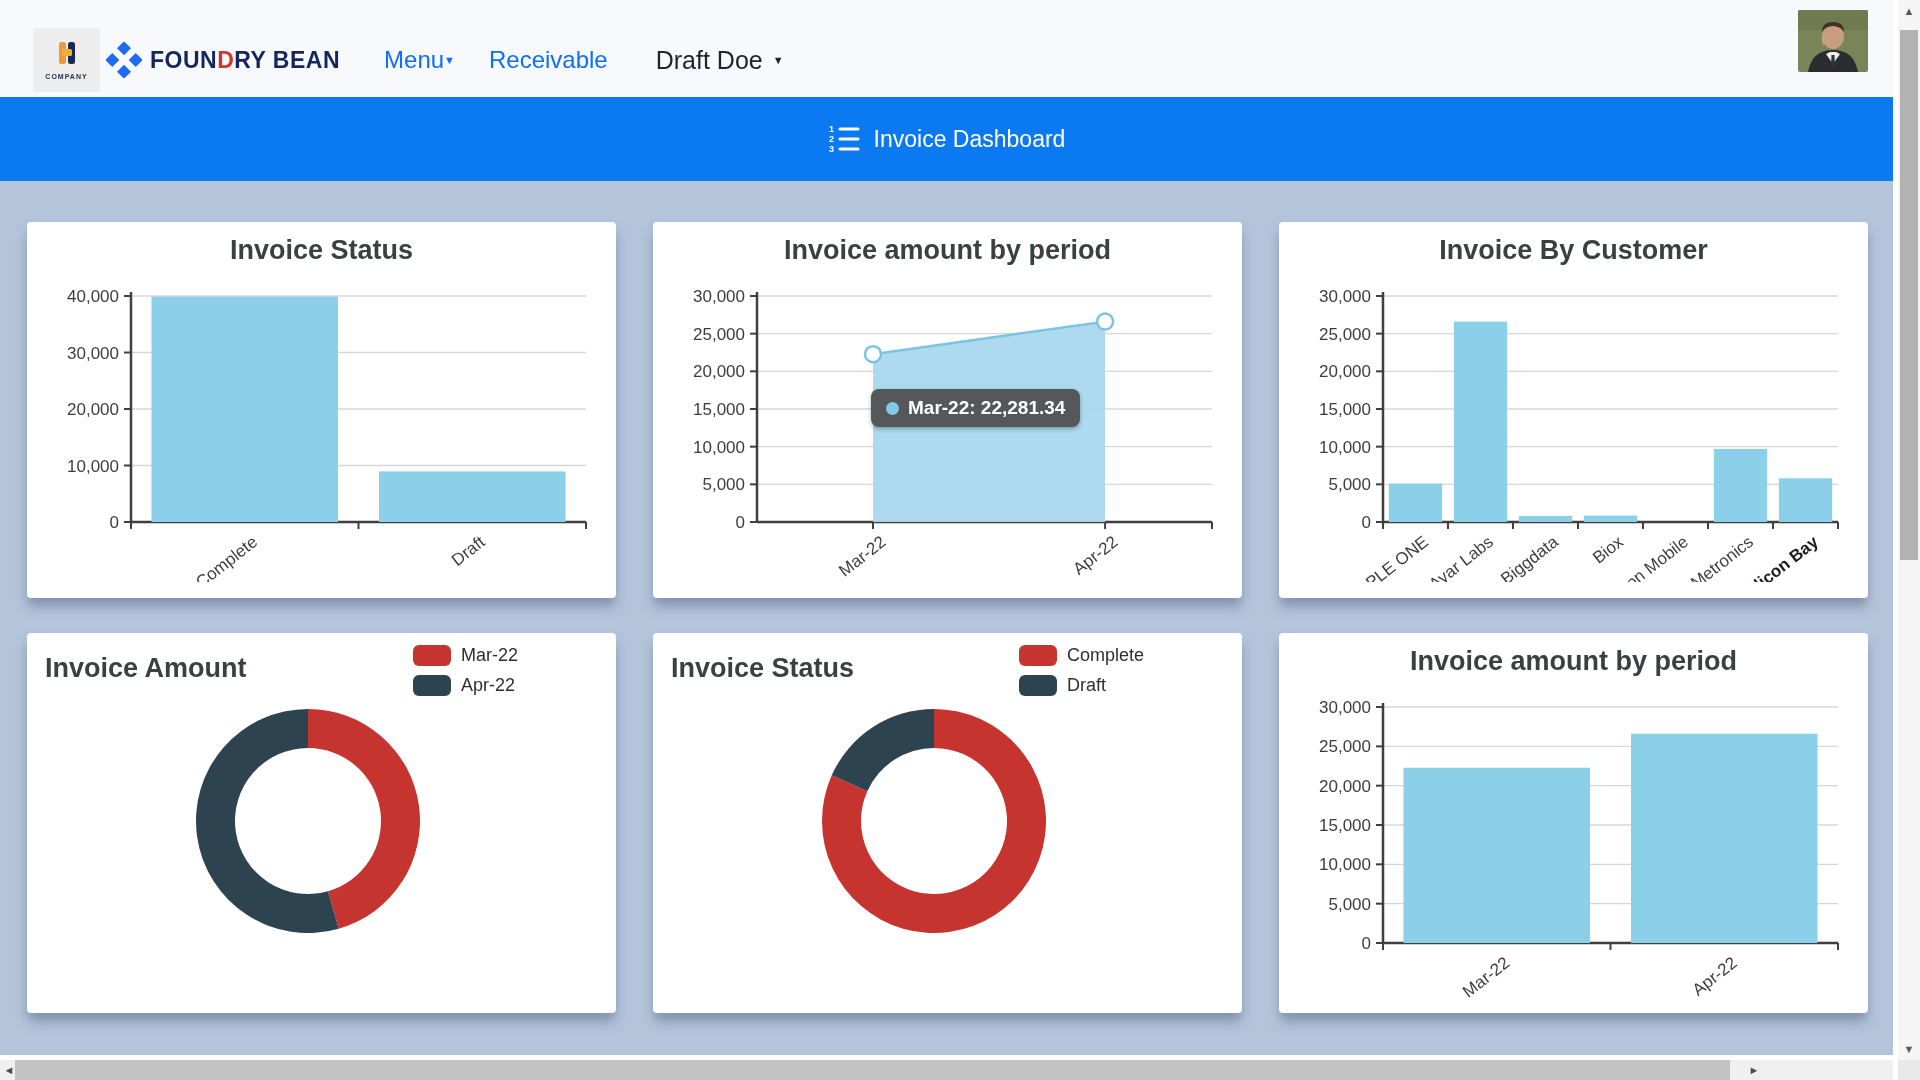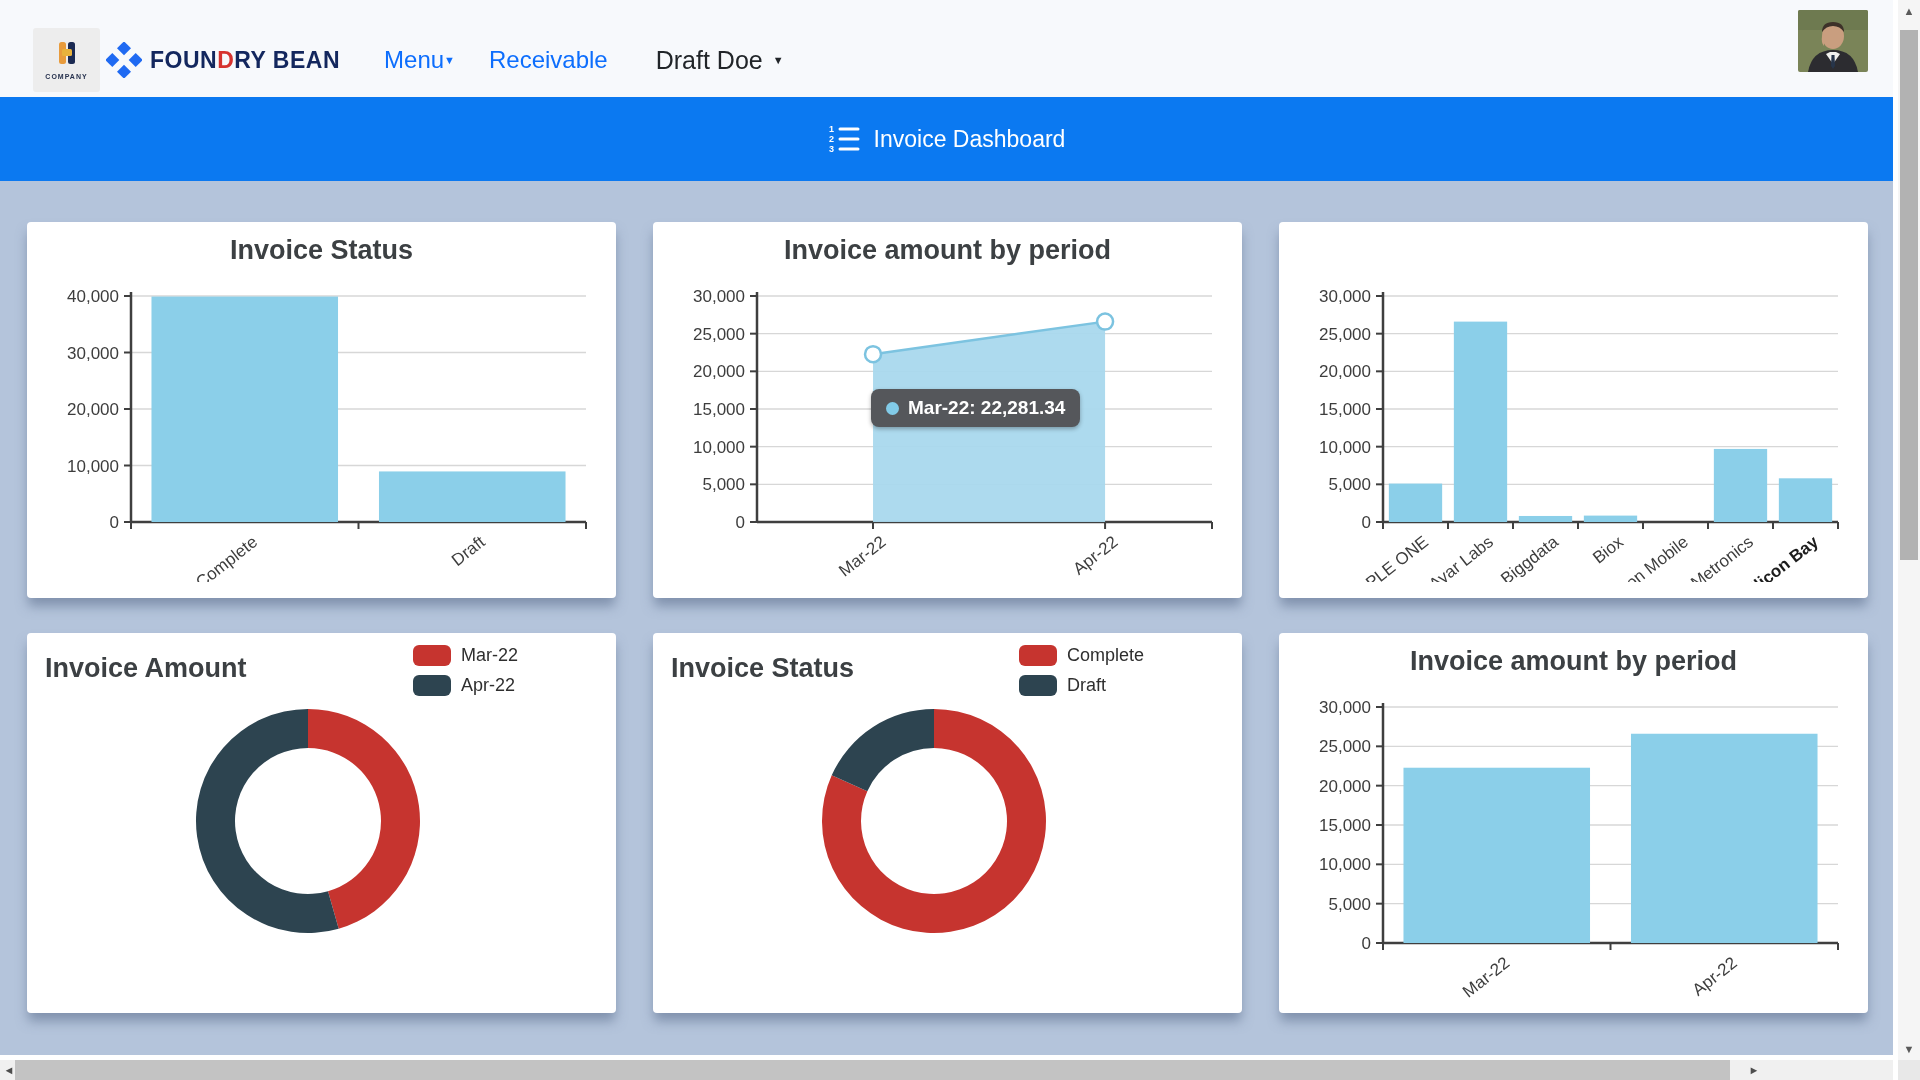--- a/index.html
+++ b/index.html
@@ -210,20 +210,21 @@
               <text x="222.025" y="262" text-anchor="end" font-size="17" fill="#3d3d3d" transform="rotate(-38 222.025 262)">Mar-22</text>
               <text x="454.075" y="262" text-anchor="end" font-size="17" fill="#3d3d3d" transform="rotate(-38 454.075 262)">Apr-22</text>
             </svg></div>
         <div class="chart-tooltip">
           <span class="dot"></span>
           <span class="tt-text">Mar-22: 22,281.34</span>
         </div>
       </div>
 
       <div class="card">
+        <div class="card-title-center">Invoice By Customer</div>
         <div class="chart-host"><svg width="565" height="300" viewBox="0 0 565 300">
               <line x1="85" y1="240" x2="92" y2="240" stroke="#3f3f3f" stroke-width="2"></line>
               <text x="80" y="246" text-anchor="end" font-size="17" fill="#3d3d3d">0</text>
               <line x1="92" y1="202.33333333333334" x2="547" y2="202.33333333333334" stroke="#d7d7d7" stroke-width="1.4"></line>
               <line x1="85" y1="202.33333333333334" x2="92" y2="202.33333333333334" stroke="#3f3f3f" stroke-width="2"></line>
               <text x="80" y="208.33333333333334" text-anchor="end" font-size="17" fill="#3d3d3d">5,000</text>
               <line x1="92" y1="164.66666666666669" x2="547" y2="164.66666666666669" stroke="#d7d7d7" stroke-width="1.4"></line>
               <line x1="85" y1="164.66666666666669" x2="92" y2="164.66666666666669" stroke="#3f3f3f" stroke-width="2"></line>
               <text x="80" y="170.66666666666669" text-anchor="end" font-size="17" fill="#3d3d3d">10,000</text>
               <line x1="92" y1="127" x2="547" y2="127" stroke="#d7d7d7" stroke-width="1.4"></line>

